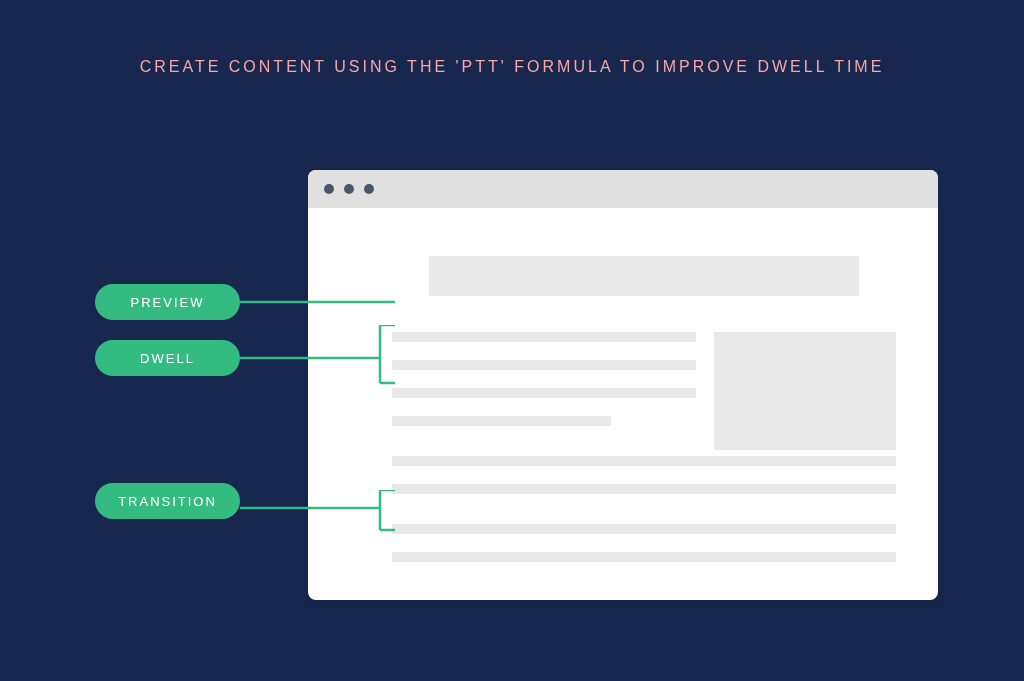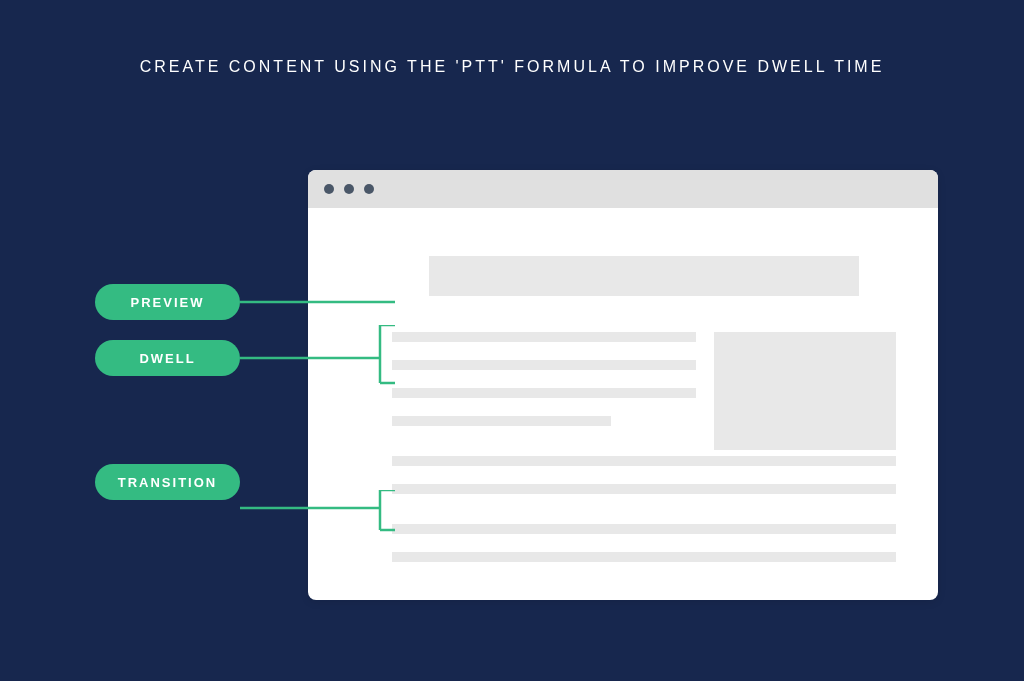--- a/index.html
+++ b/index.html
@@ -9,21 +9,21 @@
     }
     body {
       width: 1024px;
       height: 681px;
       background-color: #17274e;
       font-family: -apple-system, BlinkMacSystemFont, "Segoe UI", Helvetica, Arial, sans-serif;
       position: relative;
       overflow: hidden;
     }
     .title {
-      color: #ffffff;
+      color: #fca5a5;
       font-size: 16px;
       letter-spacing: 3px;
       text-align: center;
       font-weight: 300;
       position: absolute;
       top: 58px;
       left: 0;
       right: 0;
     }
     .browser {
@@ -99,25 +99,25 @@
       width: 145px;
       height: 36px;
       background-color: #34bb82;
       border-radius: 18px;
       display: flex;
       align-items: center;
       justify-content: center;
       color: #ffffff;
       font-size: 13px;
       letter-spacing: 2px;
-      font-weight: 700;
+      font-weight: 400;
     }
     .pill-preview { top: 284px; }
     .pill-proof { top: 340px; }
-    .pill-transition { top: 464px; text-align: right; }
+    .pill-transition { top: 483px; text-align: right; }
     .connector {
       position: absolute;
       pointer-events: none;
     }
   </style>
 </head>
 <body>
 
 <div class="title">CREATE CONTENT USING THE 'PTT' FORMULA TO IMPROVE DWELL TIME</div>
 

